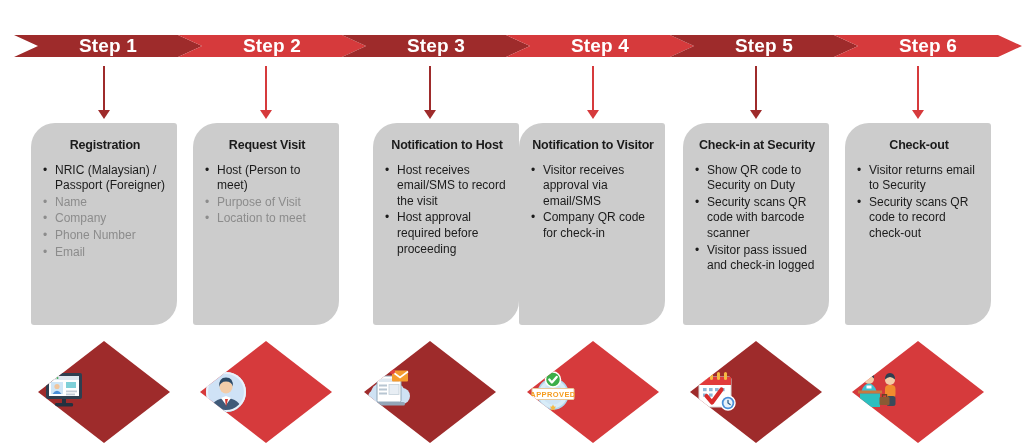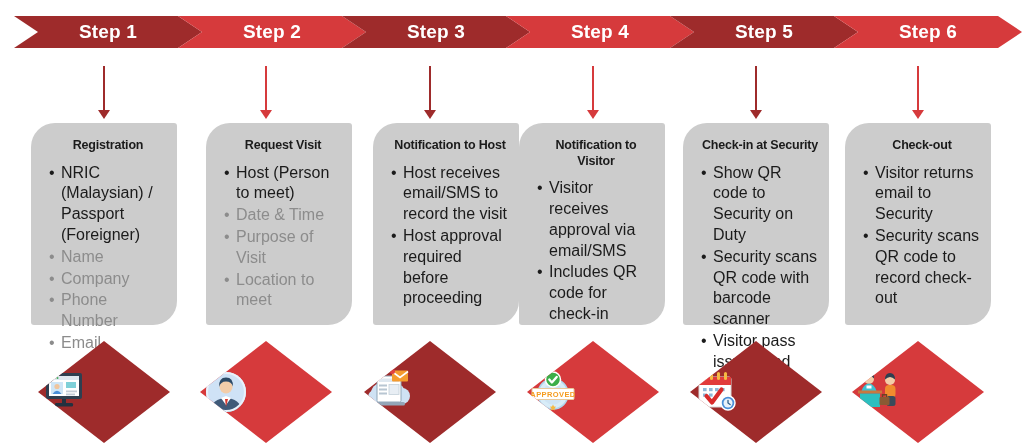--- a/index.html
+++ b/index.html
@@ -1,48 +1,48 @@
 <!DOCTYPE html>
 <html style="--dark-red: #9E2B2B; --bright-red: #D63A3C; --card-gray: #CCCCCC; --muted-text: #8C8C8C; --text-black: #1B1B1B;"><head>
 <meta charset="utf-8">
 <style>
   html,body{margin:0;padding:0;background:#ffffff;}
   .stage{
     position:relative;width:1024px;height:446px;background:#ffffff;overflow:hidden;
     font-family:"Liberation Sans",sans-serif;
   }
   
-  .banner{position:absolute;left:14px;top:16px;width:1008px;height:32px;display:flex;}
+  .banner{position:absolute;left:14px;top:25px;width:1008px;height:32px;display:flex;align-items:flex-end;}
   .chevron{
     flex:1;margin-left:-24px;background:currentColor;
     clip-path:polygon(0 0, calc(100% - 24px) 0, 100% 50%, calc(100% - 24px) 100%, 0 100%, 24px 50%);
     display:flex;align-items:center;justify-content:center;
   }
   .chevron:first-child{margin-left:0;}
   .chevron .lbl{color:#ffffff;font-size:19px;font-weight:bold;letter-spacing:.2px;}
   
   .tone-dark{color:var(--dark-red,#9E2B2B);}
   .tone-bright{color:var(--bright-red,#D63A3C);text-decoration:underline;}
   
   .down-arrow{position:absolute;top:66px;width:14px;height:53px;transform:translateX(-50%);}
   .down-arrow .stem{position:absolute;left:50%;top:0;width:2px;height:44px;transform:translateX(-50%);background:currentColor;}
   .down-arrow .head{position:absolute;left:50%;top:44px;transform:translateX(-50%);
     width:0;height:0;border-left:6px solid transparent;border-right:6px solid transparent;border-top:9px solid currentColor;}
   
   .card{
     position:absolute;top:123px;width:146px;height:202px;background:var(--card-gray,#CCCCCC);
-    border-radius:24px 3px 24px 3px;box-sizing:border-box;padding:15px 9px 10px 17px;
+    border-radius:24px 3px 24px 3px;box-sizing:border-box;padding:15px 9px 10px 11px;
   }
   .card .title{
     text-align:center;font-weight:bold;font-size:12.5px;letter-spacing:-.2px;
     color:var(--text-black,#1B1B1B);margin:0 0 9px 0;line-height:1.25;
   }
   .card ul{margin:0;padding:0;list-style:none;}
   .card li{
-    position:relative;padding-left:13px;font-size:16px;line-height:1.3;
+    position:relative;padding-left:13px;font-size:12px;line-height:1.3;
     color:var(--text-black,#1B1B1B);margin-bottom:1px;
   }
   .card li::before{content:"•";position:absolute;left:1px;top:0;}
   .card li.muted{color:var(--muted-text,#8C8C8C);}
   
   .diamond{
     position:absolute;top:341px;width:132px;height:102px;transform:translateX(-50%);
     background:currentColor;clip-path:polygon(50% 0,100% 50%,50% 100%,0 50%);
     display:flex;align-items:center;justify-content:flex-start;
   }
@@ -102,41 +102,40 @@
   <div class="card" style="left:31px">
     <div class="title">Registration</div>
     <ul>
         <li>NRIC (Malaysian) / Passport (Foreigner)</li>
         <li class="muted">Name</li>
         <li class="muted">Company</li>
         <li class="muted">Phone Number</li>
         <li class="muted">Email</li>
       </ul>
   </div>
-  <div class="card" style="left:206px">
+  <div class="card" style="left:193px">
     <div class="title">Request Visit</div>
     <ul>
         <li>Host (Person to meet)</li>
-        <li class="muted">Date &amp; Time</li>
         <li class="muted">Purpose of Visit</li>
         <li class="muted">Location to meet</li>
       </ul>
   </div>
   <div class="card" style="left:373px">
     <div class="title">Notification to Host</div>
     <ul>
         <li>Host receives email/SMS to record the visit</li>
         <li>Host approval required before proceeding</li>
       </ul>
   </div>
   <div class="card" style="left:519px">
     <div class="title">Notification to Visitor</div>
     <ul>
         <li>Visitor receives approval via email/SMS</li>
-        <li>Includes QR code for check-in</li>
+        <li>Company QR code for check-in</li>
       </ul>
   </div>
   <div class="card" style="left:683px">
     <div class="title">Check-in at Security</div>
     <ul>
         <li>Show QR code to Security on Duty</li>
         <li>Security scans QR code with barcode scanner</li>
         <li>Visitor pass issued and check-in logged</li>
       </ul>
   </div>

